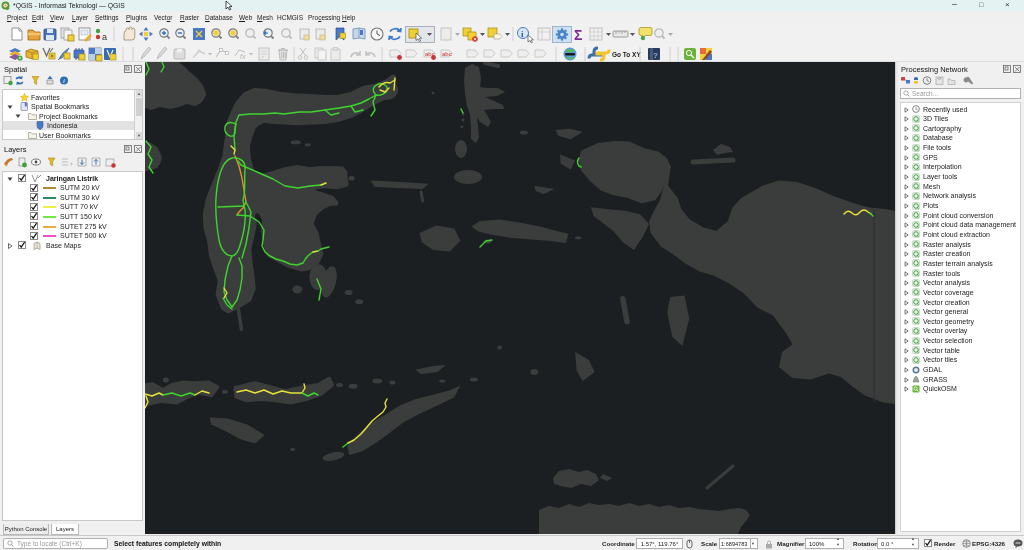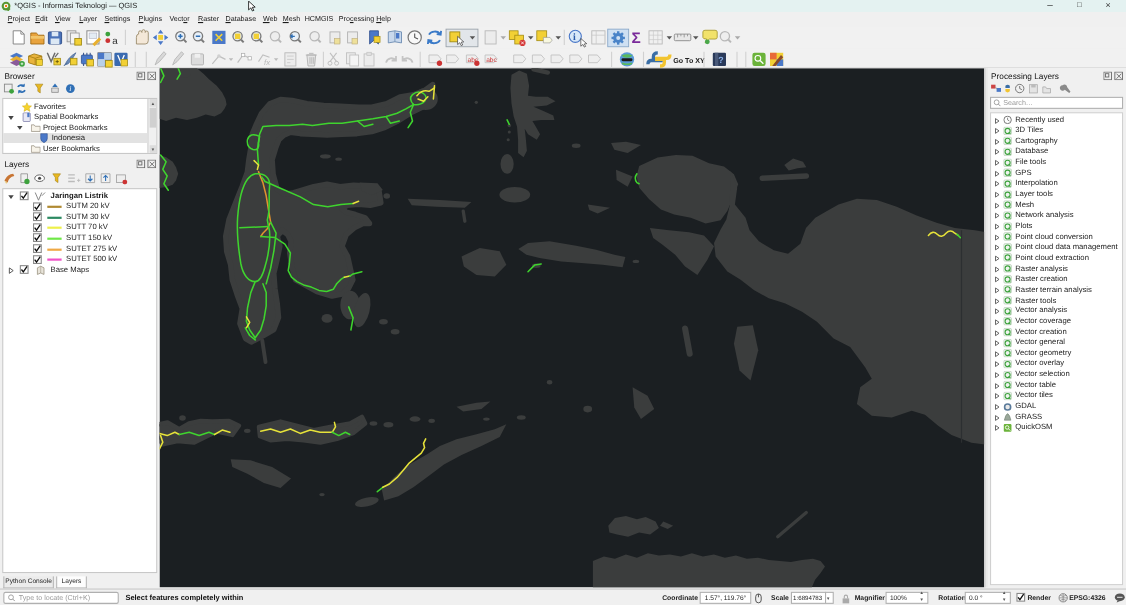--- a/index.html
+++ b/index.html
@@ -237,21 +237,21 @@
 <path d="M678,3 L678,17" stroke="#d0d0d0" stroke-width="1"></path>
 <rect x="684" y="4" width="12" height="12" rx="2" fill="#6bb33a"></rect>
       <circle cx="689" cy="9" r="2.6" fill="none" stroke="#fff" stroke-width="1"></circle>
       <path d="M691,11 L694,14" stroke="#fff" stroke-width="1.2"></path>
 <rect x="700" y="4" width="12" height="12" fill="#f2d035"></rect>
       <rect x="700" y="4" width="6" height="6" fill="#e86a3a"></rect>
       <rect x="706" y="10" width="6" height="6" fill="#4a78c8"></rect>
       <path d="M702,16 L710,6 L712,8 L705,16 Z" fill="#8a4a2a"></path>
 </svg></div>
 <div class="abs" style="left:0;top:62px;width:145px;height:79px;background:#f0f0f0;">
-<span class="ptitle abs" style="left:4px;top:3px;">Browser</span>
+<span class="ptitle abs" style="left:4px;top:3px;">Spatial</span>
 <svg class="abs" style="left:124px;top:3px" width="18" height="8" viewBox="0 0 18 8">
 <rect x="0.5" y="0.5" width="7" height="7" fill="none" stroke="#666" stroke-width="0.8"></rect>
 <rect x="2" y="2" width="3" height="3" fill="none" stroke="#666" stroke-width="0.8"></rect>
 <rect x="10.5" y="0.5" width="7" height="7" fill="none" stroke="#666" stroke-width="0.8"></rect>
 <path d="M12,2 L16.5,6.5 M16.5,2 L12,6.5" stroke="#666" stroke-width="0.8"></path>
     </svg>
 <svg class="abs" style="left:2px;top:13px" width="70" height="11" viewBox="0 0 70 11">
 <rect x="2" y="1.5" width="7" height="7" fill="#eee" stroke="#888" stroke-width="0.8"></rect>
       <circle cx="8.5" cy="8" r="2.2" fill="#3da23d"></circle>
 <path d="M14.2,4 a3.6,3.6 0 0 1 5.6,-0.6 M20.8,7 a3.6,3.6 0 0 1 -5.6,0.6" fill="none" stroke="#2f6fb5" stroke-width="1.6"></path>
@@ -497,21 +497,21 @@
 <path d="M18.0,333.0 L27.0,331.0 L36.0,334.0 L45.0,331.0 L50.0,333.0" fill="none" stroke="#3fd42e" stroke-width="1.4" stroke-linecap="round" stroke-linejoin="round"></path>
 <path d="M50.0,333.0 L57.0,329.0 L64.0,331.0" fill="none" stroke="#e6e23a" stroke-width="1.4" stroke-linecap="round" stroke-linejoin="round"></path>
 <path d="M92.0,330.0 L101.0,328.0 L110.0,331.0 L119.0,328.0 L128.0,332.0 L137.0,329.0 L146.0,331.0 L157.0,331.0" fill="none" stroke="#e6e23a" stroke-width="1.4" stroke-linecap="round" stroke-linejoin="round"></path>
 <path d="M157.0,331.0 L160.0,326.0 L159.0,322.0" fill="none" stroke="#e6e23a" stroke-width="1.4" stroke-linecap="round" stroke-linejoin="round"></path>
 <path d="M157.0,331.0 L163.0,334.0 L169.0,331.0 L173.0,333.0" fill="none" stroke="#3fd42e" stroke-width="1.4" stroke-linecap="round" stroke-linejoin="round"></path>
 <path d="M198.0,385.0 L203.0,381.0" fill="none" stroke="#3fd42e" stroke-width="1.4" stroke-linecap="round" stroke-linejoin="round"></path>
 <path d="M203.0,381.0 L209.0,378.0 L216.0,372.0 L222.0,365.0 L227.0,359.0 L233.0,354.0 L238.0,350.0 L241.0,345.0 L240.0,341.0 L242.0,337.0" fill="none" stroke="#e6e23a" stroke-width="1.4" stroke-linecap="round" stroke-linejoin="round"></path>
 </svg>
 <div class="abs" style="left:895px;top:62px;width:3px;height:472px;background:#e8e8e8;border-left:1px solid #cfcfcf;"></div>
 <div class="abs" style="left:898px;top:62px;width:126px;height:472px;background:#f0f0f0;">
-<span class="ptitle abs" style="left:3px;top:3px;">Processing Layers</span>
+<span class="ptitle abs" style="left:3px;top:3px;">Processing Network</span>
 <svg class="abs" style="left:105px;top:3px" width="18" height="8" viewBox="0 0 18 8">
 <rect x="0.5" y="0.5" width="7" height="7" fill="none" stroke="#666" stroke-width="0.8"></rect>
 <rect x="2" y="2" width="3" height="3" fill="none" stroke="#666" stroke-width="0.8"></rect>
 <rect x="10.5" y="0.5" width="7" height="7" fill="none" stroke="#666" stroke-width="0.8"></rect>
 <path d="M12,2 L16.5,6.5 M16.5,2 L12,6.5" stroke="#666" stroke-width="0.8"></path>
     </svg>
 <svg class="abs" style="left:2px;top:13px" width="80" height="11" viewBox="0 0 80 11">
 <rect x="1" y="2" width="4" height="3.5" fill="#cc4444"></rect>
       <rect x="6" y="5" width="4" height="3.5" fill="#4a78c8"></rect>
       <path d="M5,4 L6,6" stroke="#888" stroke-width="0.7"></path>

